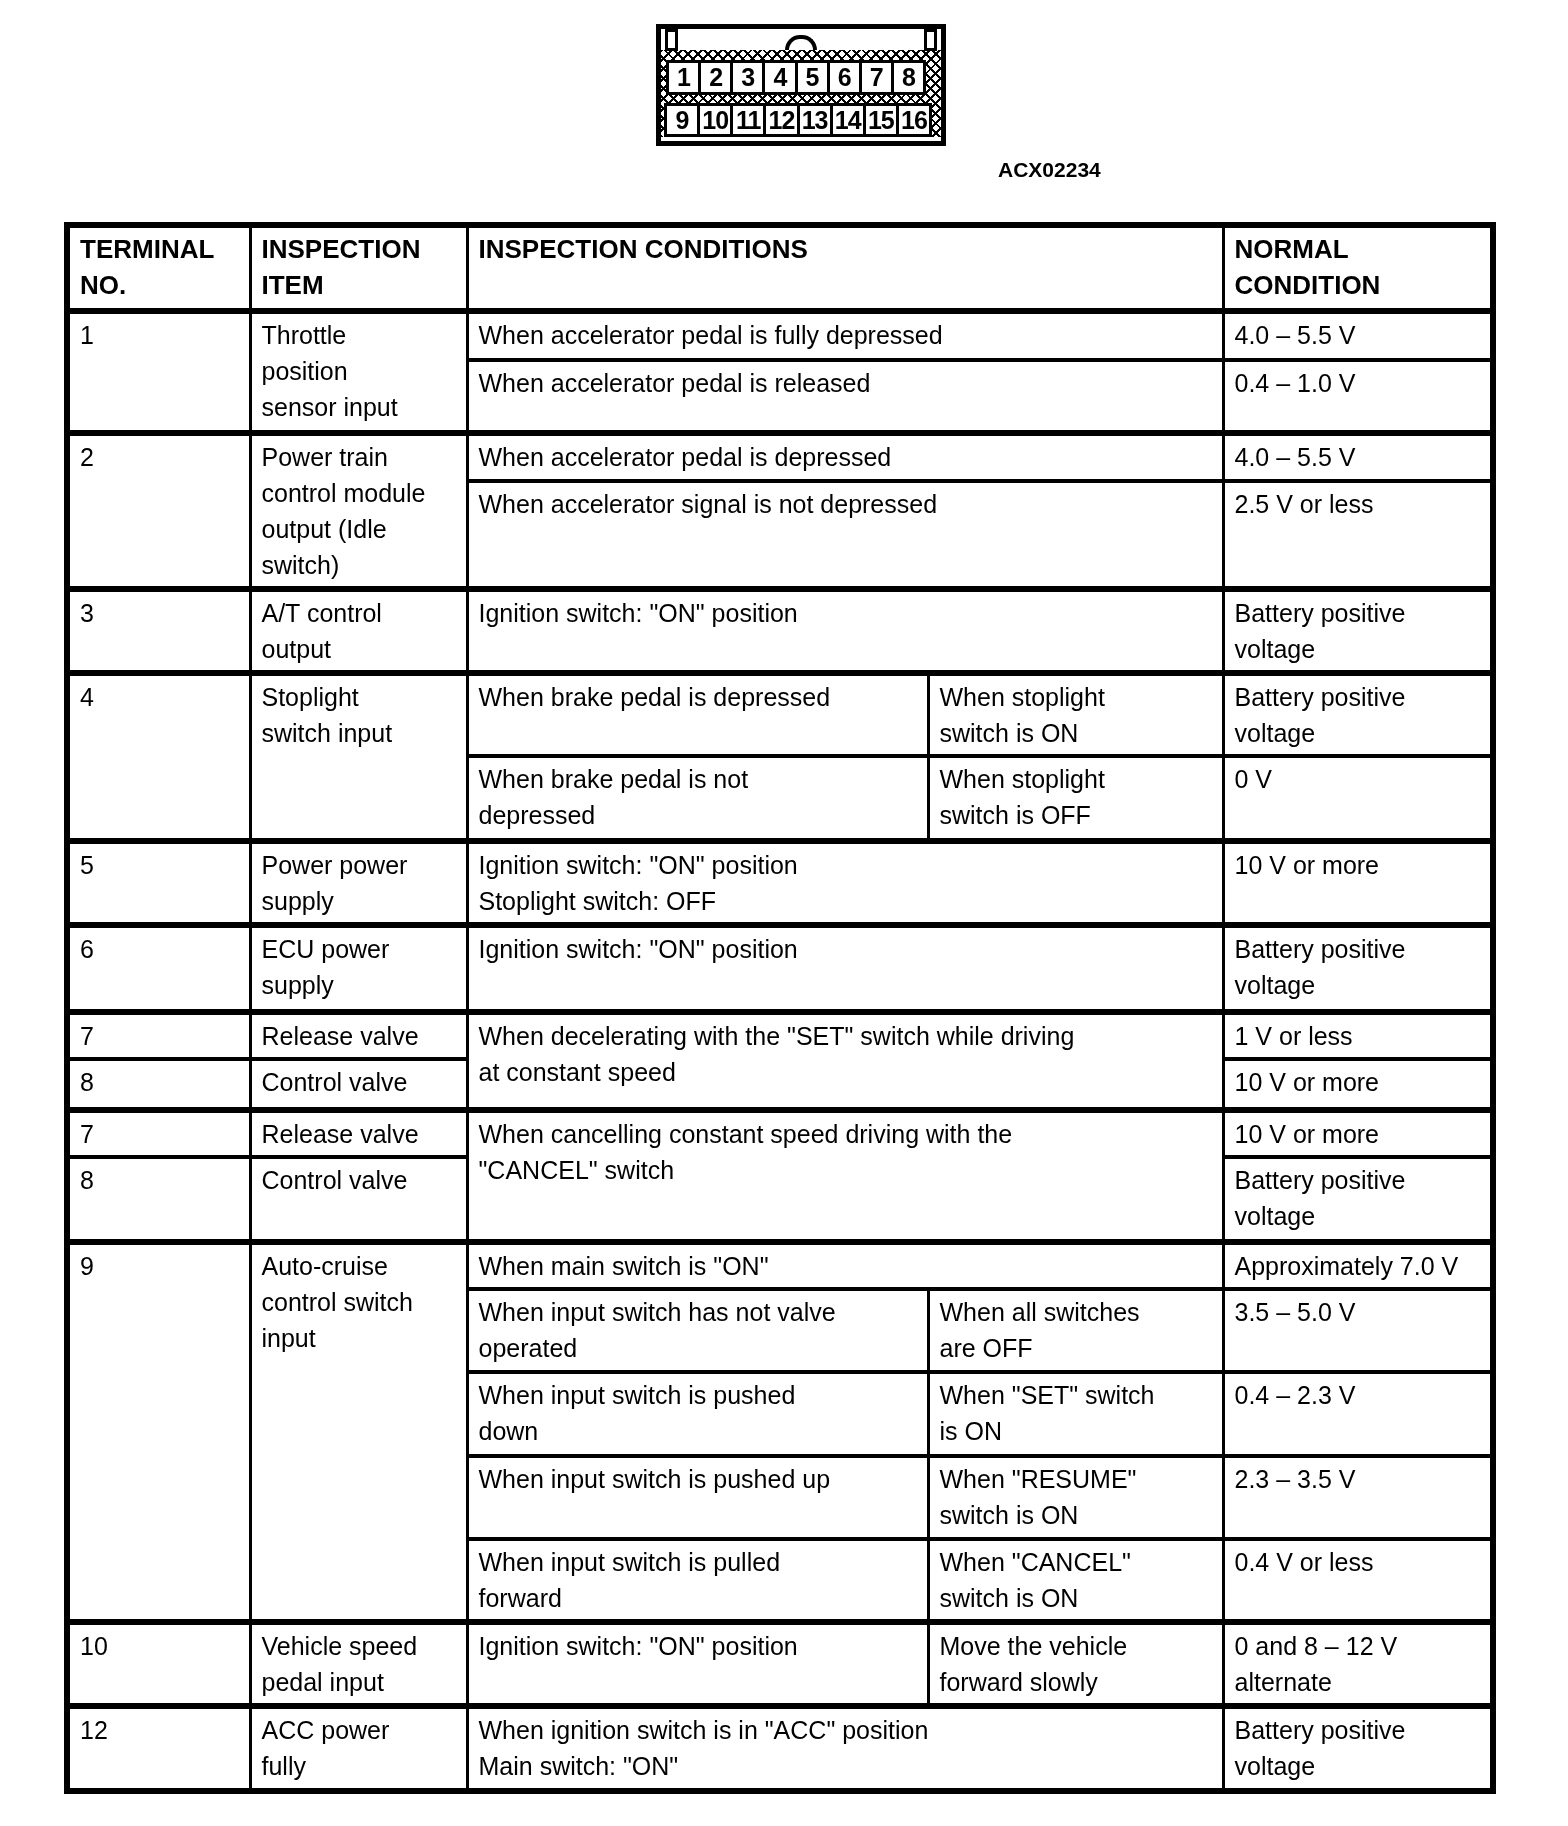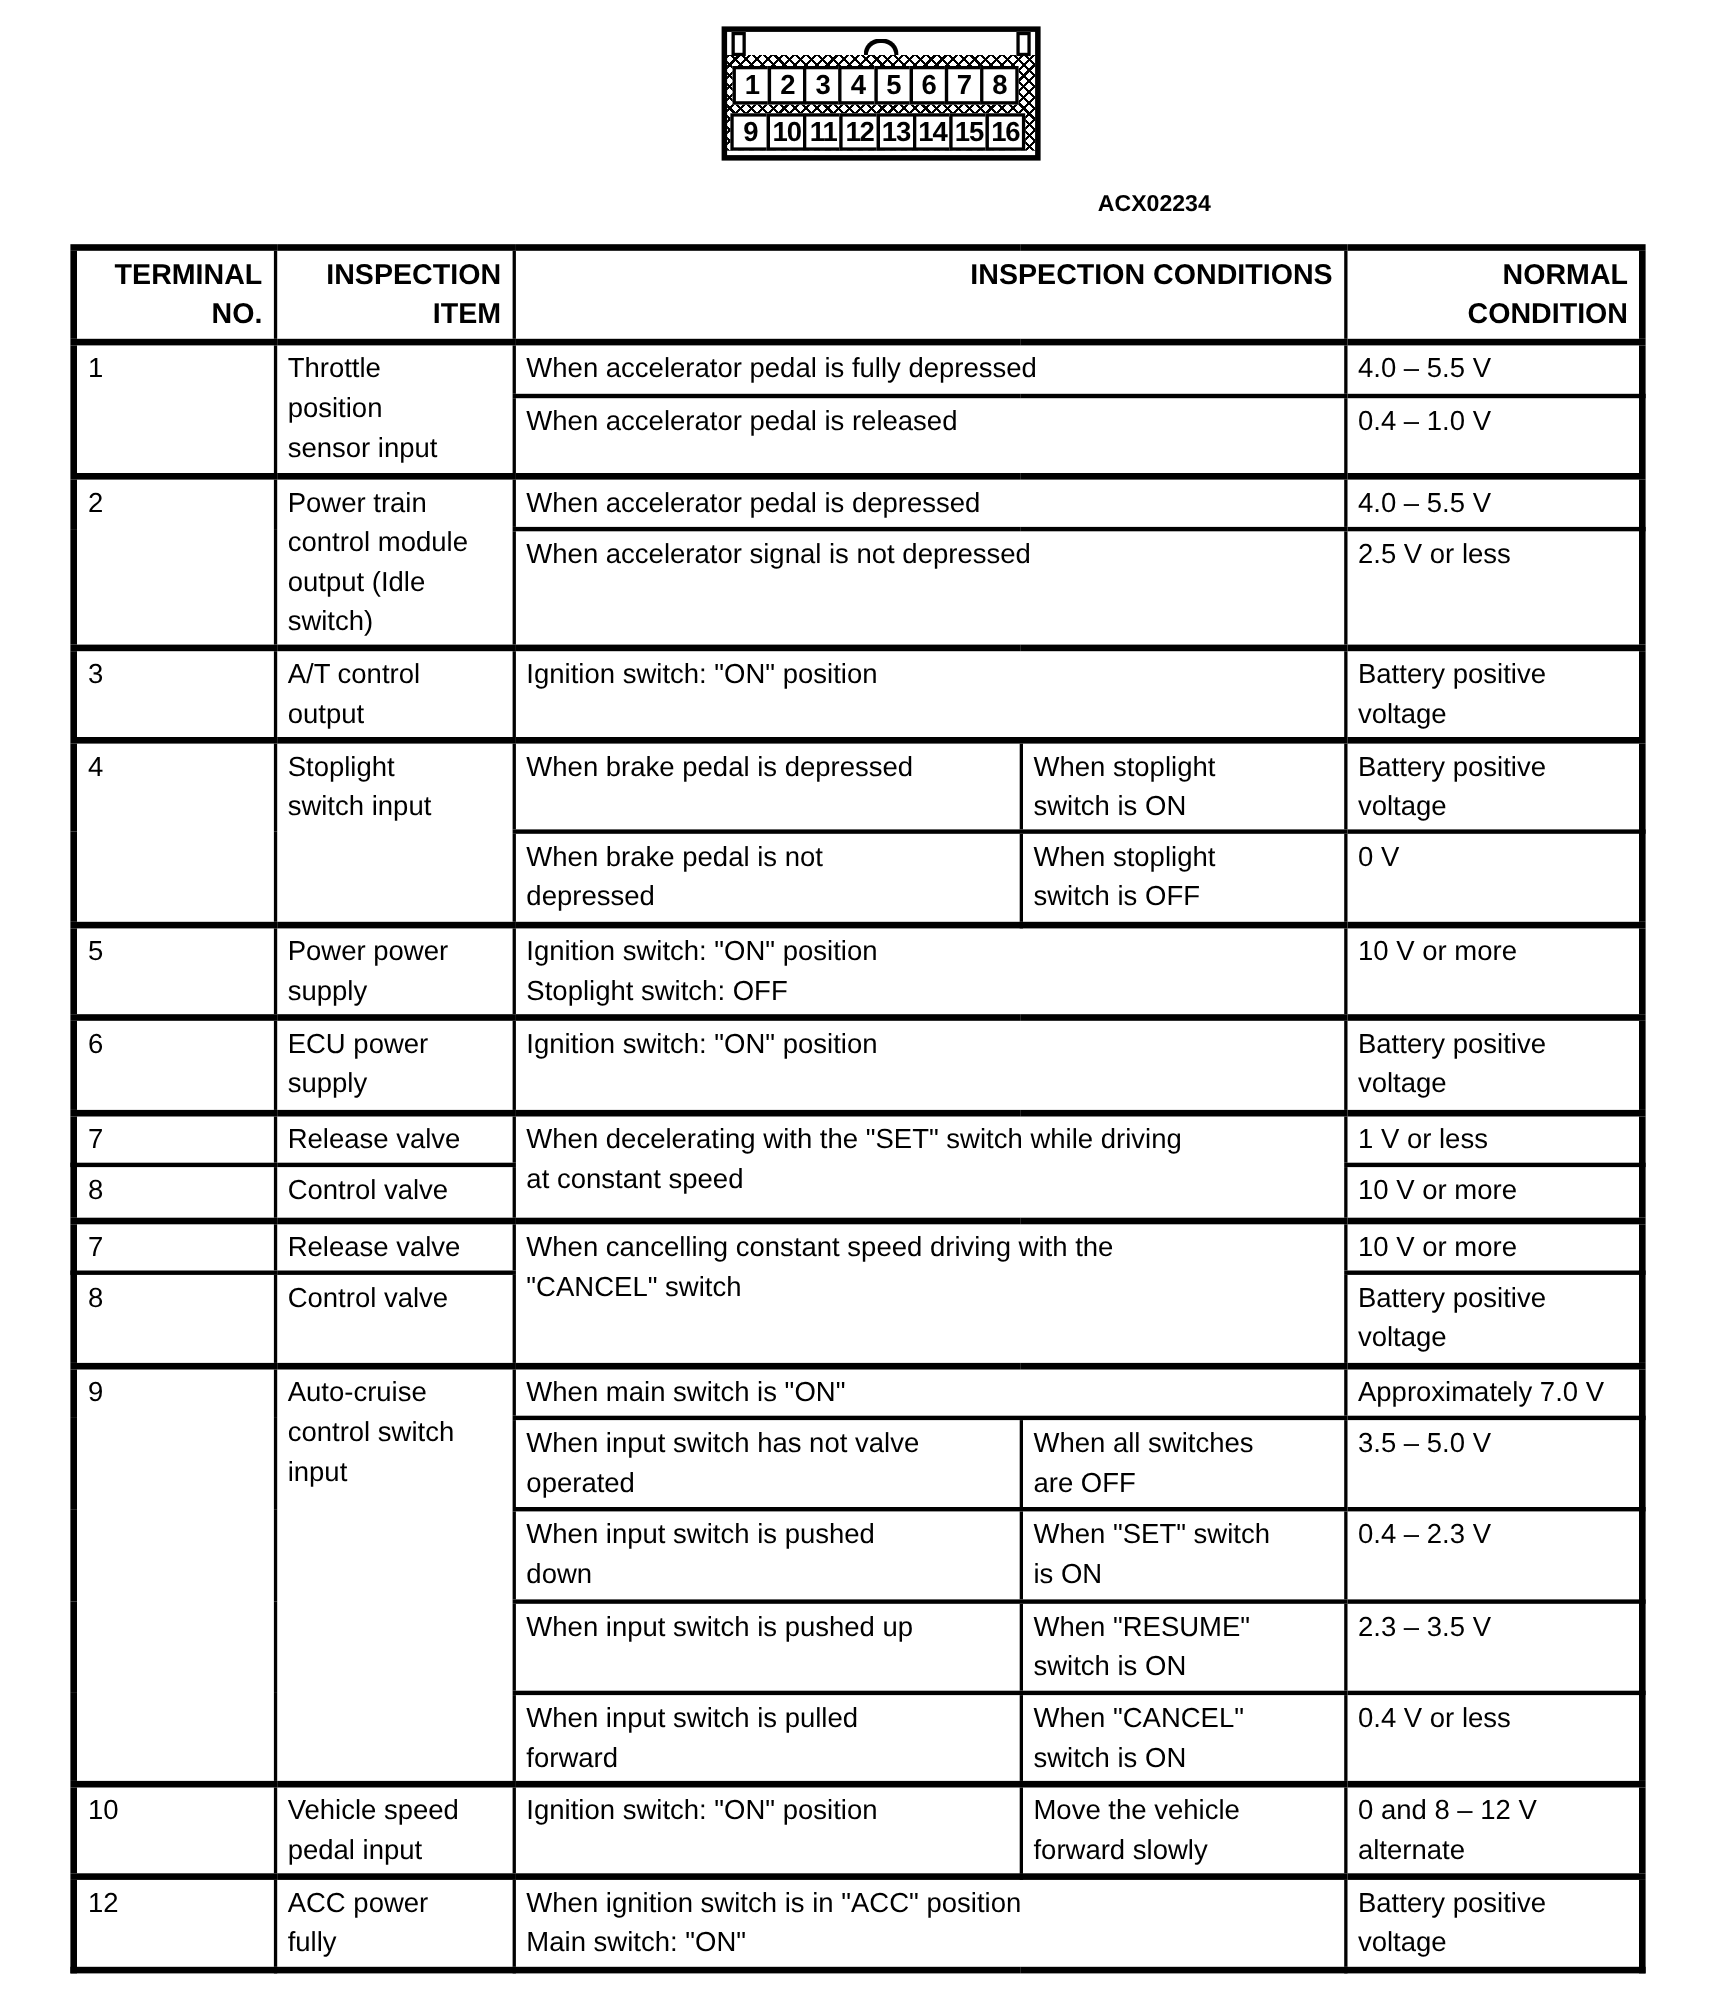--- a/index.html
+++ b/index.html
@@ -20,29 +20,29 @@
       repeating-linear-gradient(45deg,#000 0 2px,transparent 2px 7px),
       repeating-linear-gradient(135deg,#000 0 2px,transparent 2px 7px);}
   .pinzone{position:absolute;left:0;top:21px;width:280px;height:87px;}
   .pinrow{position:absolute;display:flex;}
   .pinrow-1{left:5px;top:10px;width:260px;height:35px;}
   .pinrow-2{left:3px;top:53px;width:268px;height:34px;}
   .pin{flex:1;border:3px solid #000;margin-left:-3px;background:#fff;box-sizing:border-box;
        display:flex;align-items:center;justify-content:center;
        font-weight:bold;font-size:25px;letter-spacing:-1px;}
   .pin:first-child{margin-left:0;}
-  .fig-code{position:absolute;left:998px;top:158px;font-weight:bold;font-size:21px;margin-top:16px;}
+  .fig-code{position:absolute;left:998px;top:158px;font-weight:bold;font-size:21px;}
 
   
   table.tt{position:absolute;left:64px;top:222px;width:1426px;
            border-collapse:collapse;table-layout:fixed;border:6px solid #000;background:#fff;}
   .tt th,.tt td{border:3px solid #000;border-top-width:4px;vertical-align:top;text-align:left;
                 padding:3px 10px;font-size:25px;line-height:36px;white-space:pre-line;
                 font-weight:normal;box-sizing:border-box;word-wrap:break-word;}
-  .tt th{font-weight:bold;font-size:26px;text-align:right;}
+  .tt th{font-weight:bold;font-size:26px;}
   .tt tr.g>td,.tt tr.g>th{border-top-width:6px;}
   .h42{height:42px}.h45{height:45px}.h46{height:46px}.h47{height:47px}.h49{height:49px}
   .h51{height:51px}.h73{height:73px}.h80{height:80px}.h82{height:82px}.h83{height:83px}
   .h84{height:84px}.h85{height:85px}.h86{height:86px}.h87{height:87px}.h107{height:107px}
 </style>
 </head>
 <body>
 
 <div class="page">
 

